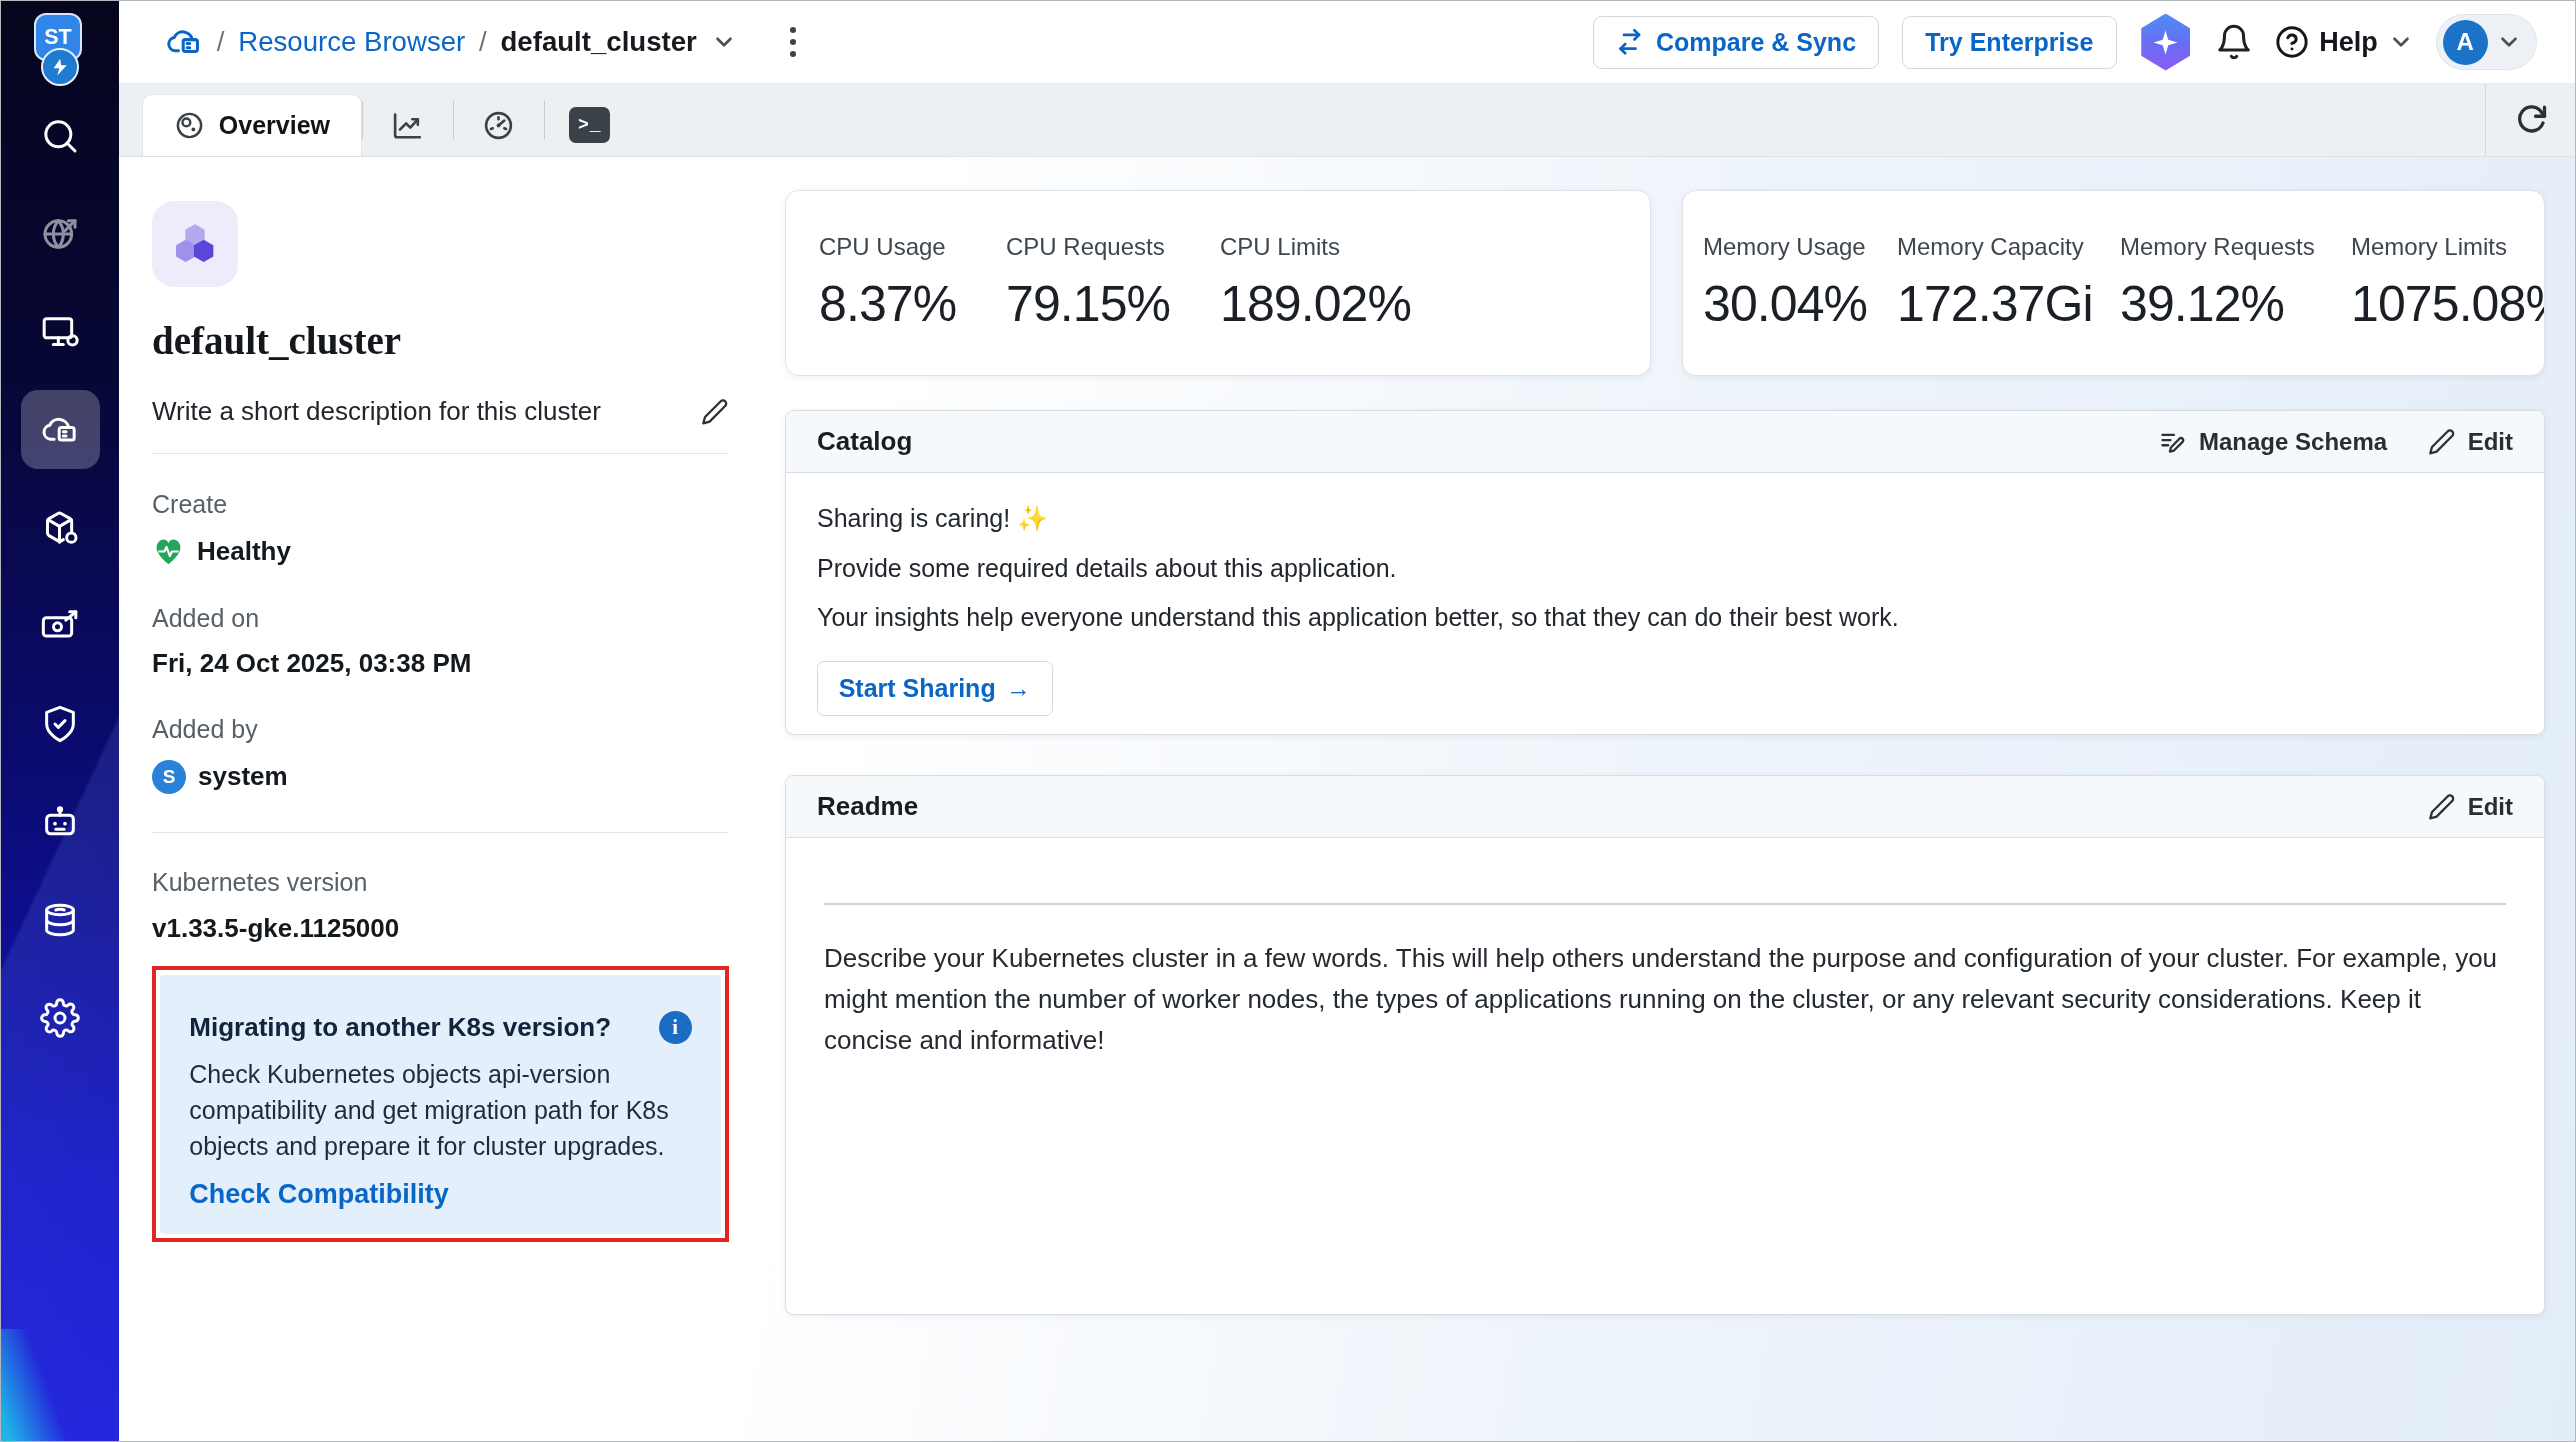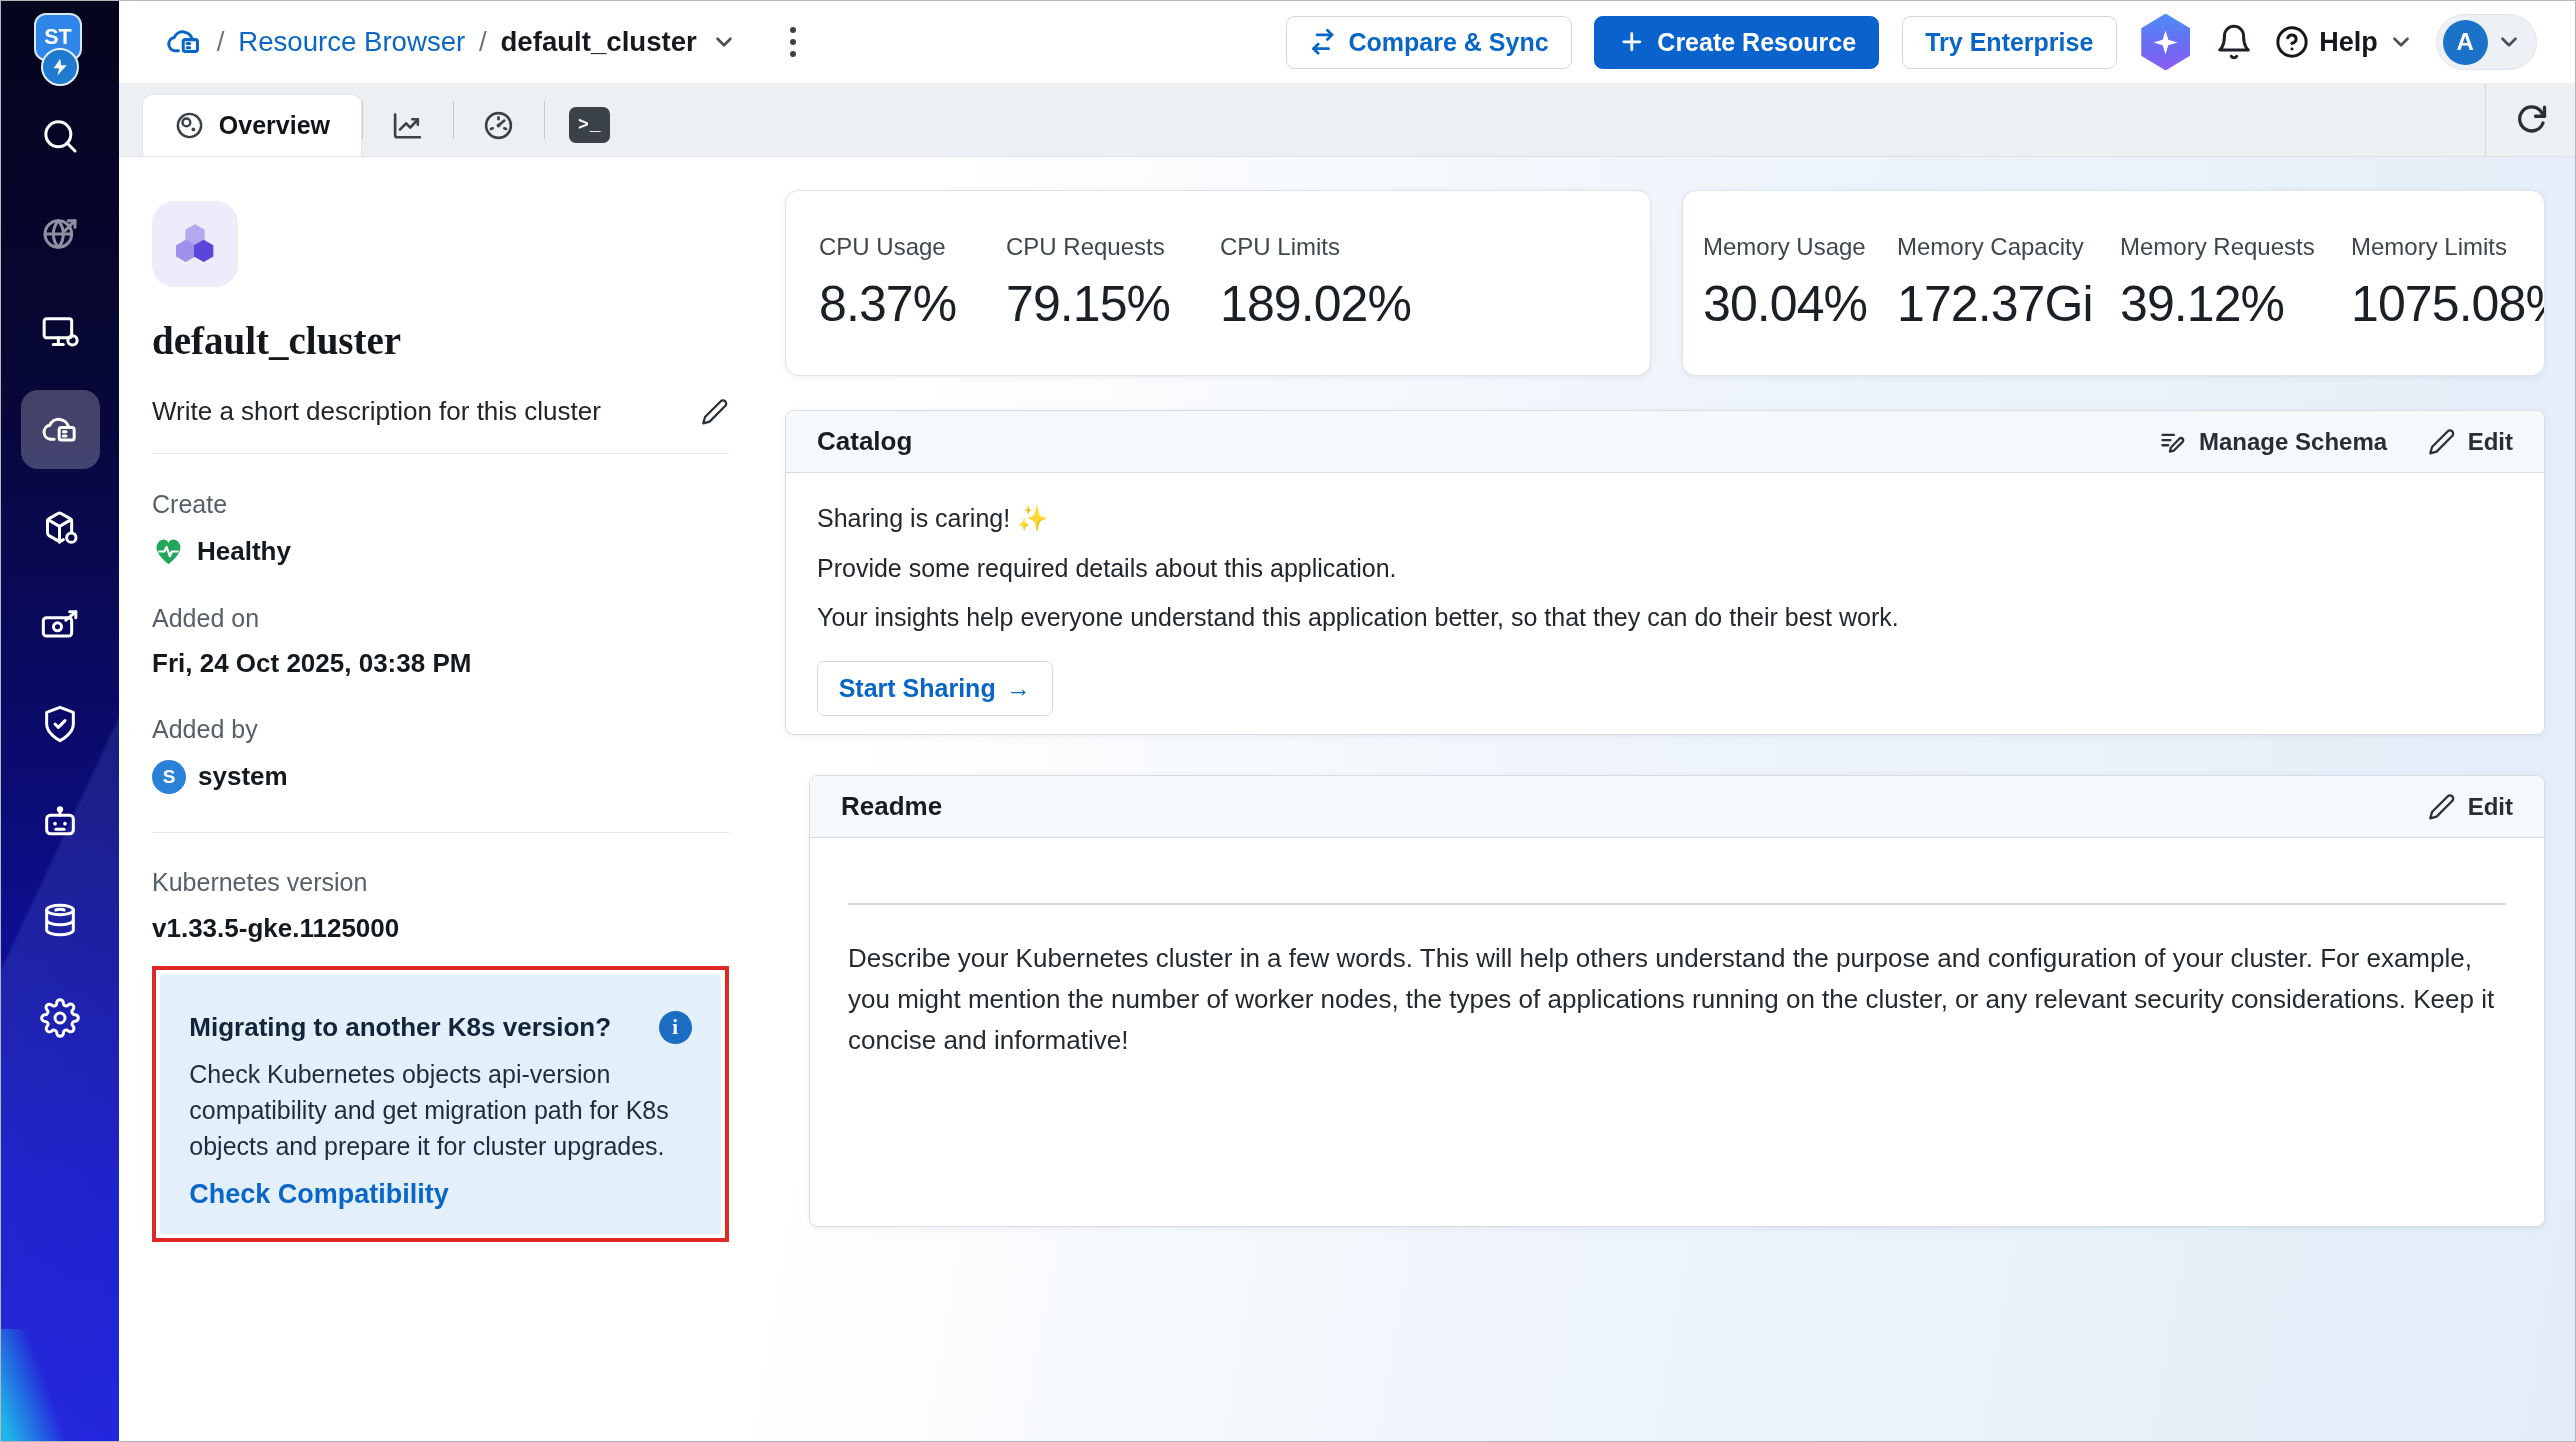--- a/index.html
+++ b/index.html
@@ -116,21 +116,21 @@
   .hdr-actions { margin-left:auto; display:flex; align-items:center; gap:41px; }
   .hdr-action { display:flex; align-items:center; gap:12px; font-size:24px; font-weight:bold; color:#272e34; cursor:pointer; }
 
   .catalog-card { margin-top:34px; height:325px; }
   .catalog-body { padding:31px 31px 0; }
   .cat-line { font-size:25px; color:#21272d; }
   .cat-line + .cat-line { margin-top:20.7px; }
   .start-btn { margin-top:29px; display:inline-flex; align-items:center; gap:10.3px; background:#fff; border:0.9px solid #d4d9de;
     border-radius:6.9px; padding:12px 20.7px; font-size:25px; font-weight:bold; color:#0a66c6; cursor:pointer; }
 
-  .readme-card { margin-top:40px; height:452px;margin-left:24px; }
+  .readme-card { margin-top:40px; height:540px; }
   .readme-body { padding:43px 38px 0; }
   .readme-h { font-size:36px; font-weight:bold; color:#10151a; }
   .readme-hr { height:1.7px; background:#cfd4d9; margin-top:22.4px; }
   .readme-p { margin-top:33px; font-size:26px; line-height:41px; color:#242a31; }
 </style>
 </head>
 <body>
 
 <div class="app">
 
@@ -250,27 +250,20 @@
 
       <div class="top-actions">
         <button class="btn btn-outline">
           <svg viewBox="0 0 24 24">
               <polyline points="16 2 20 6 16 10"></polyline>
               <line x1="20" y1="6" x2="7" y2="6"></line>
               <polyline points="8 22 4 18 8 14"></polyline>
               <line x1="4" y1="18" x2="17" y2="18"></line>
             </svg>
           <span>Compare &amp; Sync</span>
-        </button>
-        <button class="btn btn-primary">
-          <svg viewBox="0 0 24 24">
-              <line x1="12" y1="5" x2="12" y2="19"></line>
-              <line x1="5" y1="12" x2="19" y2="12"></line>
-            </svg>
-          <span>Create Resource</span>
         </button>
         <button class="btn btn-outline">
           <span>Try Enterprise</span>
         </button>
         <div class="ai-tile">
           <svg viewBox="0 0 24 24">
               <path d="M12 2l2.3 7.7L22 12l-7.7 2.3L12 22l-2.3-7.7L2 12l7.7-2.3z"></path>
             </svg>
         </div>
         <div class="icon-btn">

